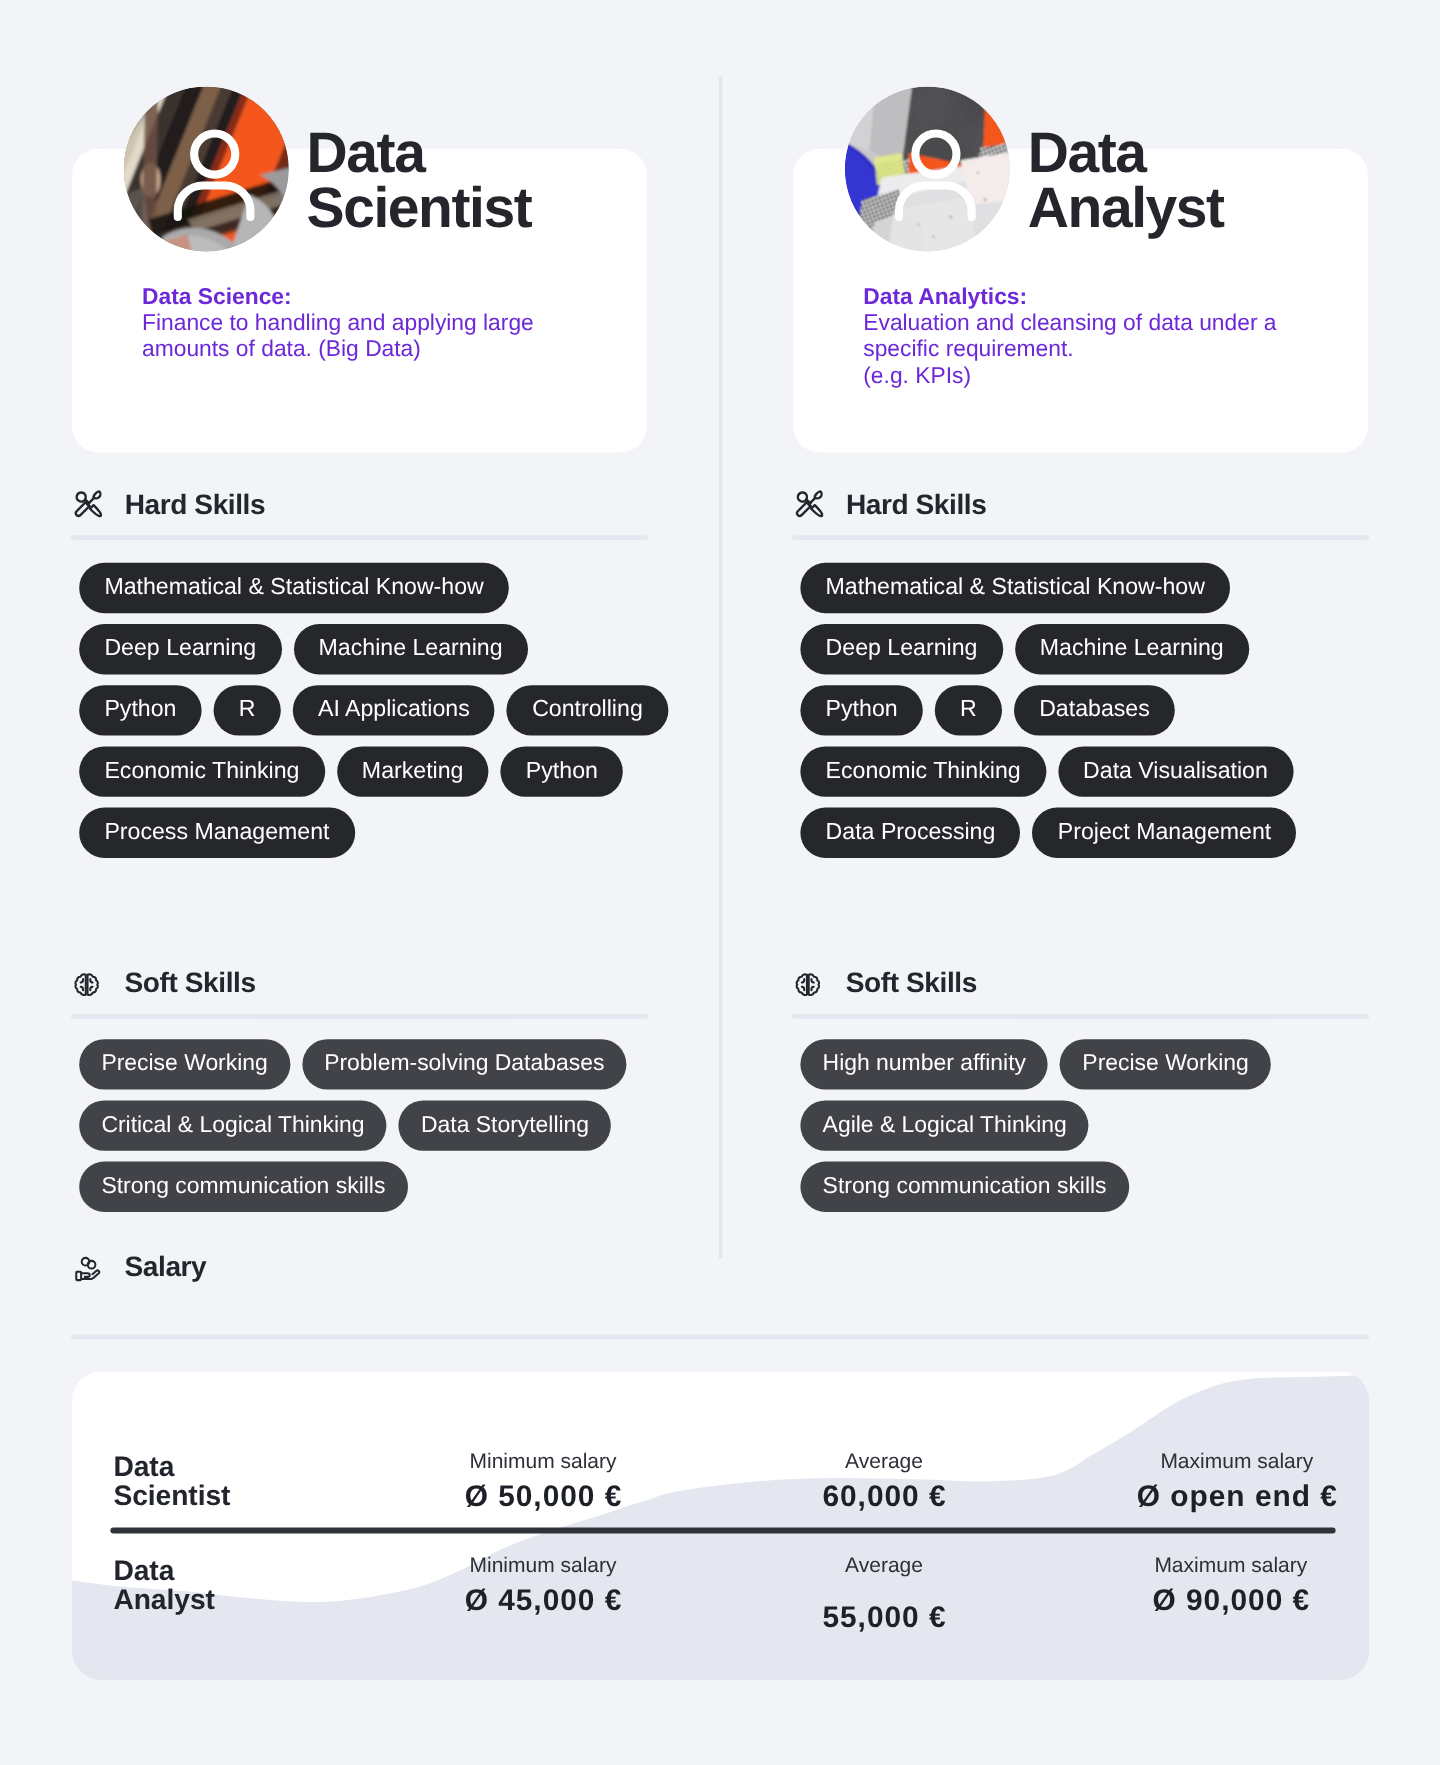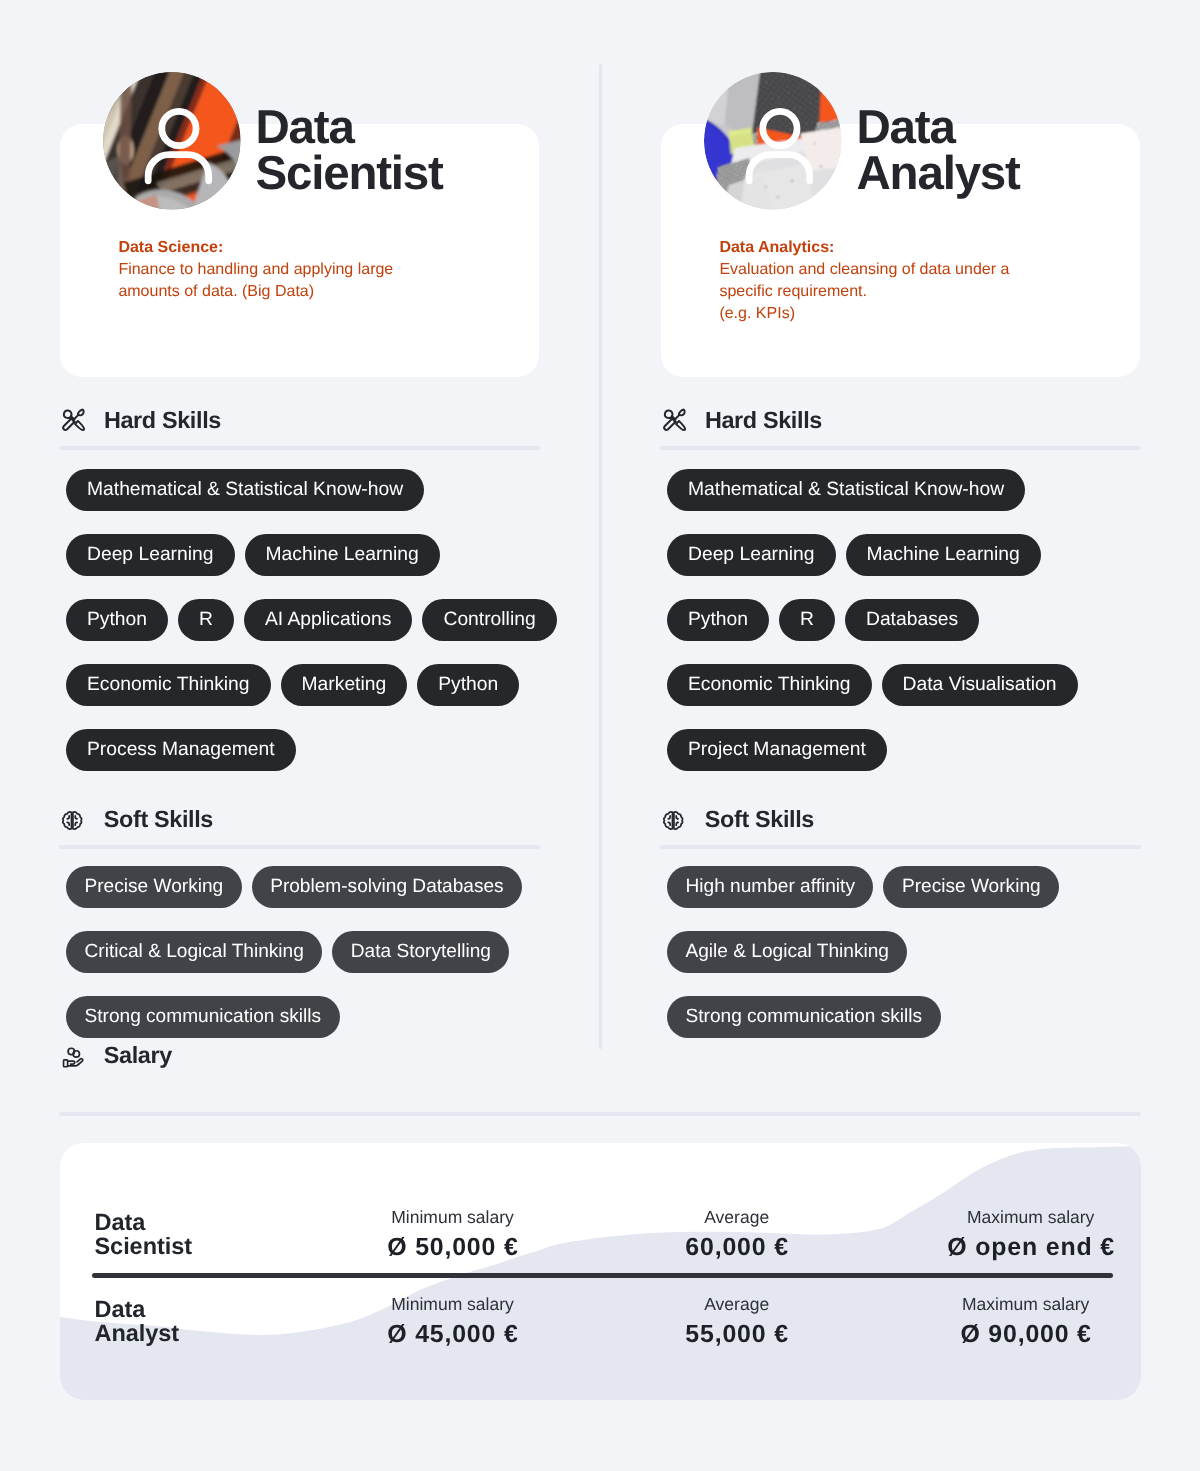--- a/index.html
+++ b/index.html
@@ -14,32 +14,32 @@
 
   .avatar { position:absolute; top:72px; width:137.5px; height:137.5px; border-radius:50%; overflow:hidden; }
   .avatar.left { left:103.3px; }
   .avatar.right { left:704.3px; }
   .avatar svg { display:block; width:137.5px; height:137.5px; }
 
   .role-title { position:absolute; font-weight:700; font-size:47.5px; line-height:46px; letter-spacing:-1.2px; color:#24262c; }
   .role-title.left { left:255.5px; top:105px; }
   .role-title.right { left:856.5px; top:105px; }
 
-  .desc { position:absolute; font-size:16px; line-height:22.3px; color:#c2410c; }
+  .desc { position:absolute; font-size:19px; line-height:22.3px; color:#6d28d9; }
   .desc.left { left:118.4px; top:236.5px; }
   .desc.right { left:719.4px; top:236.5px; }
   .desc b { font-weight:700; }
 
   .sec-head { position:absolute; display:flex; align-items:center; gap:19px; }
   .sec-head .ico { width:22px; height:22px; display:block; flex:0 0 auto; }
   .sec-head .lbl { font-size:23.4px; font-weight:700; letter-spacing:-0.35px; color:#23262c; }
 
   .rule { position:absolute; height:4px; background:#e4e7f0; border-radius:2px; }
 
-  .pills { position:absolute; display:flex; flex-direction:column; gap:23px; align-items:flex-start; }
+  .pills { position:absolute; display:flex; flex-direction:column; gap:9px; align-items:flex-start; }
   .pill-row { display:flex; gap:10px; }
   .pill { border-radius:999px; display:flex; align-items:center; justify-content:center; color:#fff; white-space:nowrap; height:42px; }
   .pill.hard { background:#25272b; padding:0 21px; font-size:19.3px; }
   .pill.soft { background:#414349; padding:0 18.5px; font-size:19.1px; }
 
   .salary-card { position:absolute; left:60px; top:1143px; width:1081px; height:257px; border-radius:24px; overflow:hidden; }
   .salary-card svg { position:absolute; inset:0; width:100%; height:100%; display:block; }
   .salary-line { position:absolute; left:91.5px; top:1273px; width:1021px; height:5px; background:#2f3238; border-radius:2.5px; }
   .srole { position:absolute; font-weight:700; font-size:23.5px; line-height:24.3px; letter-spacing:-0.05px; color:#22252b; }
   .scell { position:absolute; text-align:center; }
@@ -253,20 +253,21 @@
         <div class="pill-row">
       <div class="pill hard">Python</div>
       <div class="pill hard">R</div>
       <div class="pill hard">Databases</div>
     </div>
         <div class="pill-row">
       <div class="pill hard">Economic Thinking</div>
       <div class="pill hard">Data Visualisation</div>
     </div>
         <div class="pill-row">
+      <div class="pill hard">Data Processing</div>
       <div class="pill hard">Project Management</div>
     </div>
 </div>
 
 <div class="sec-head" style="left:663.8px; top:805.5px;">
   <svg class="ico" style="transform:translate(-1.8px,2px)" viewBox="0 0 24 24" fill="none" stroke="#23262c" stroke-width="1.9" stroke-linecap="round" stroke-linejoin="round">
 <path d="M11.2 2.5 C9.5 1.6 7.2 2.4 6.5 4.3 C4.4 4.2 3.1 5.8 3.4 7.6 C1.8 8.3 1.3 10.3 2.4 11.5 C1.3 12.7 1.8 14.7 3.4 15.4 C3.1 17.2 4.4 18.8 6.3 18.7 C7.2 20.6 9.5 21.4 11.2 20.5 Z"></path>
 <path d="M12.8 2.5 C14.5 1.6 16.8 2.4 17.5 4.3 C19.6 4.2 20.9 5.8 20.6 7.6 C22.2 8.3 22.7 10.3 21.6 11.5 C22.7 12.7 22.2 14.7 20.6 15.4 C20.9 17.2 19.6 18.8 17.7 18.7 C16.8 20.6 14.5 21.4 12.8 20.5 Z"></path>
 <path d="M8.7 6.5 L8.7 7.3 C8.7 8.7 7.9 9.5 6.6 9.6 L7.4 9.6"></path>
 <path d="M8.7 16.5 L8.7 15.7 C8.7 14.3 7.9 13.5 6.6 13.4 L7.4 13.4"></path>
@@ -321,18 +322,18 @@
   <div class="lab" style="top:0px;">Maximum salary</div>
   <div class="val" style="top:26px;">Ø open end €</div>
 </div>
 <div class="srole" style="left:94.5px; top:1296.5px;"><span>Data</span><br><span>Analyst</span></div>
 <div class="scell" style="left:353px; top:1295.0px; width:199px;">
   <div class="lab" style="top:0px;">Minimum salary</div>
   <div class="val" style="top:26px;">Ø 45,000 €</div>
 </div>
 <div class="scell" style="left:637.2px; top:1295.0px; width:199px;">
   <div class="lab" style="top:0px;">Average</div>
-  <div class="val" style="top:26px;">55,000 €</div>
+  <div class="val" style="top:40px;">55,000 €</div>
 </div>
 <div class="scell" style="left:926.2px; top:1295.0px; width:199px;">
   <div class="lab" style="top:0px;">Maximum salary</div>
   <div class="val" style="top:26px;">Ø 90,000 €</div>
 </div>
 
 </body></html>

